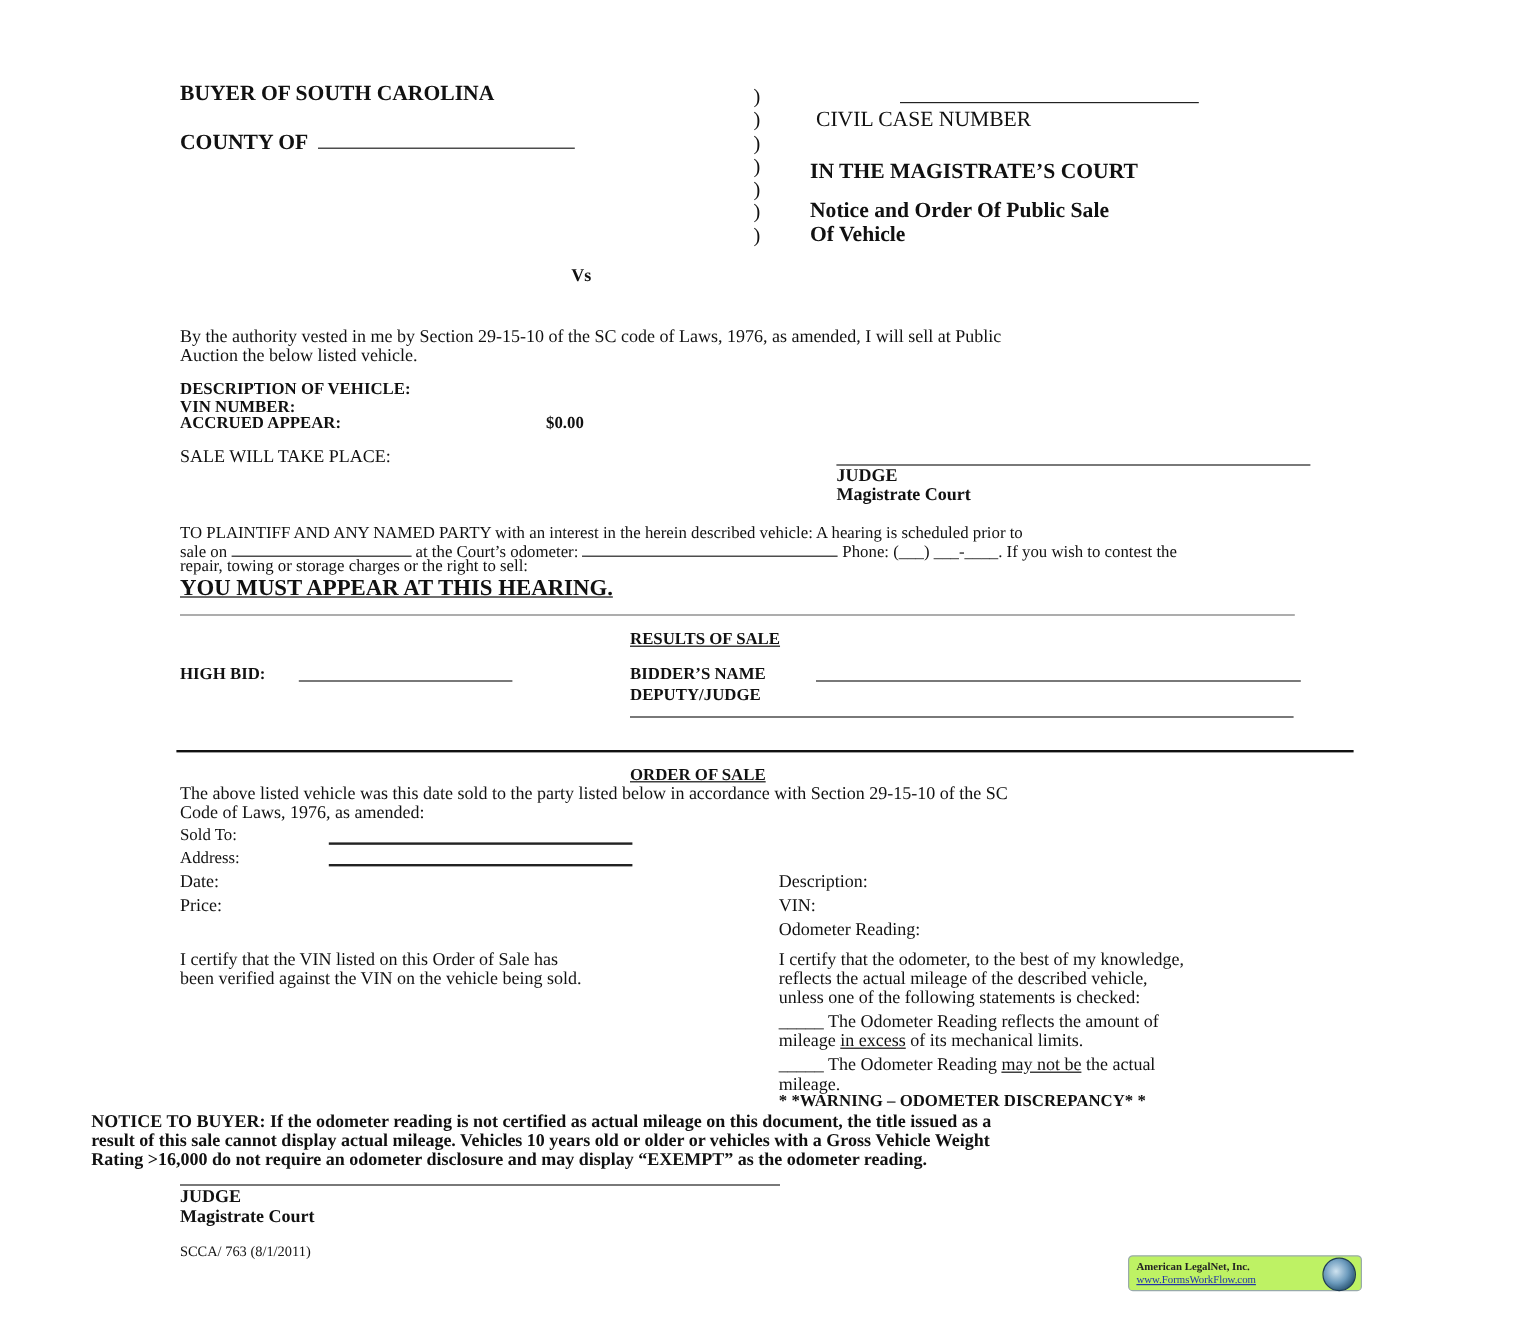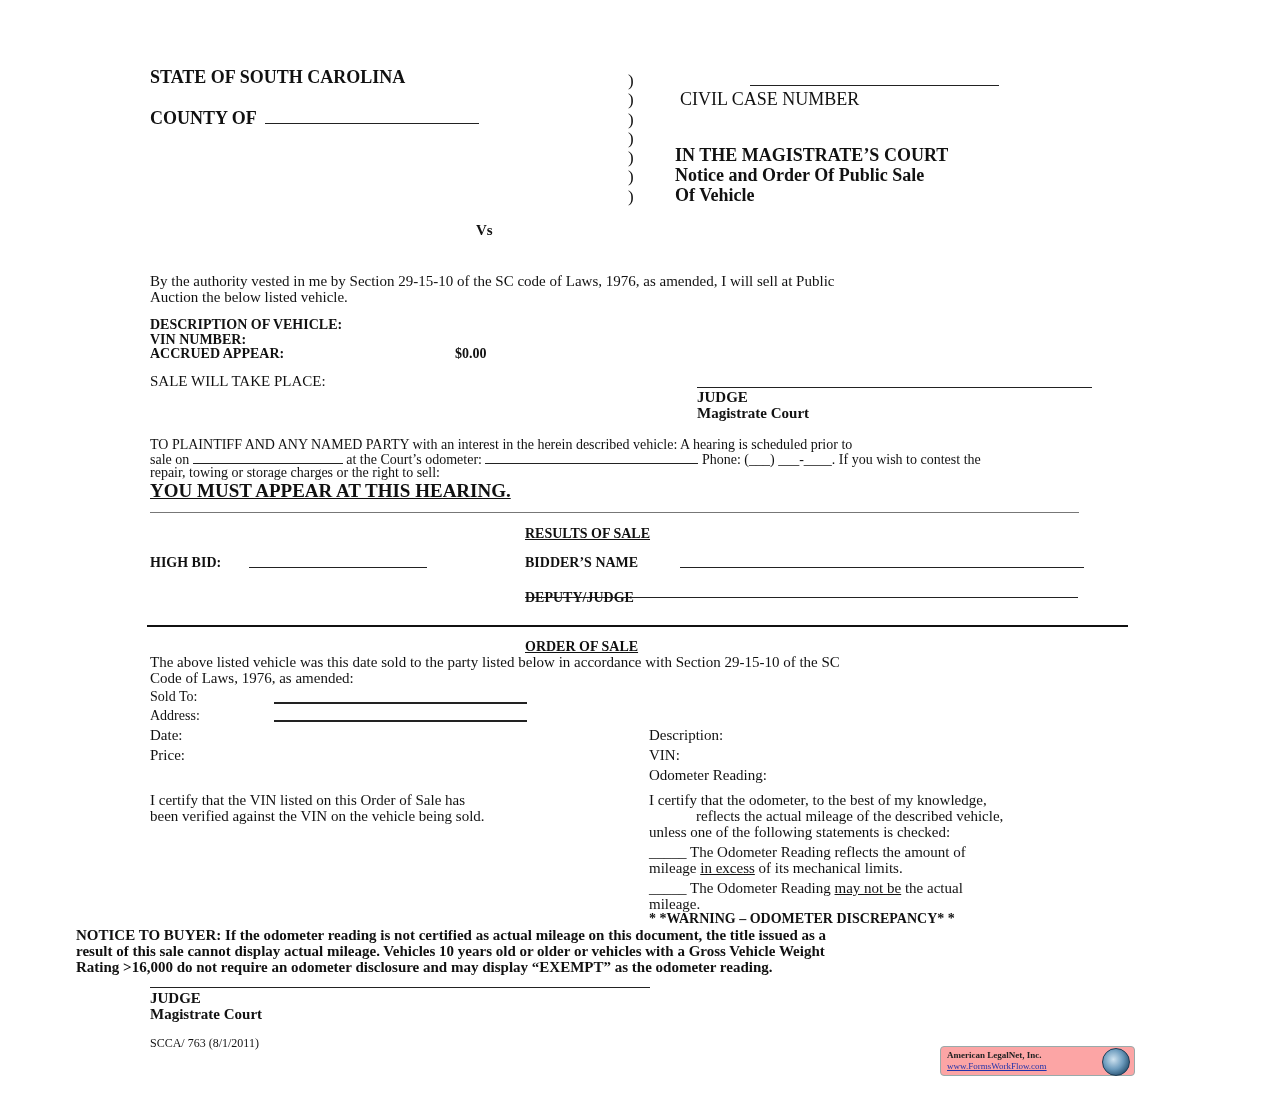--- a/index.html
+++ b/index.html
@@ -11,50 +11,50 @@
   .f14 { font-size: 14px; }
   .f15 { font-size: 15px; }
   .f18 { font-size: 18px; }
   .f19 { font-size: 19px; }
   .lh { line-height: 16px; }
   .paren { position: absolute; left: 628px; font-size: 17px; line-height: 19.3px; }
   .hline { position: absolute; background: #222; }
   .blank { display: inline-block; border-bottom: 1px solid #222; height: 14px; vertical-align: baseline; }
   .centered { text-align: left; }
   .logo-box { position: absolute; left: 940px; top: 1046px; width: 193px; height: 28px;
-              border: 1px solid #9aa; border-radius: 4px; background: #fca5a5; }
+              border: 1px solid #9aa; border-radius: 4px; background: #bef264; }
   .logo-name { position: absolute; left: 6px; top: 3px; font-size: 9px; font-weight: bold; color: #222; }
   .logo-url { position: absolute; left: 6px; top: 14px; font-size: 9px; color: #2233aa; text-decoration: underline; }
   .globe { position: absolute; right: 4px; top: 1px; width: 26px; height: 26px; border-radius: 50%;
            background: radial-gradient(circle at 40% 40%, #cfe3f0 0%, #6c9bbd 45%, #25506f 80%);
            border: 1px solid #1f3c55; }
 </style>
 </head>
 <body>
 
-<div class="abs b f18" style="left:150px; top:67px;">STATE OF SOUTH CAROLINA</div>
+<div class="abs b f18" style="left:150px; top:67px;">BUYER OF SOUTH CAROLINA</div>
 <div class="abs b f18" style="left:150px; top:108px;">
   <span>COUNTY OF</span>
   <span class="blank" style="width:214px; margin-left:4px;"></span>
 </div>
 <div class="abs b f15" style="left:476px; top:222px;">Vs</div>
 
 <div class="paren" style="top:71px;">
   <div>)</div>
   <div>)</div>
   <div>)</div>
   <div>)</div>
   <div>)</div>
   <div>)</div>
   <div>)</div>
 </div>
 
 <div class="hline" style="left:750px; top:85px; width:249px; height:1px;"></div>
 <div class="abs f18 centered" style="left:680px; width:390px; top:89px;">CIVIL CASE NUMBER</div>
-<div class="abs b f18 centered" style="left:675px; width:400px; top:145px;">IN THE MAGISTRATE’S COURT</div>
+<div class="abs b f18 centered" style="left:675px; width:400px; top:132px;">IN THE MAGISTRATE’S COURT</div>
 <div class="abs b f18 centered" style="left:675px; width:400px; top:165px;">Notice and Order Of Public Sale</div>
 <div class="abs b f18 centered" style="left:675px; width:400px; top:185px;">Of Vehicle</div>
 
 <div class="abs f15 lh" style="left:150px; top:273px;">By the authority vested in me by Section 29-15-10 of the SC code of Laws, 1976, as amended, I will sell at Public</div>
 <div class="abs f15 lh" style="left:150px; top:289px;">Auction the below listed vehicle.</div>
 
 <div class="abs b f14" style="left:150px; top:317px;">DESCRIPTION OF VEHICLE:</div>
 <div class="abs b f14" style="left:150px; top:332px;">VIN NUMBER:</div>
 <div class="abs b f14" style="left:150px; top:346px;">ACCRUED APPEAR:</div>
 <div class="abs b f14" style="left:455px; top:346px;text-align:right;">$0.00</div>
@@ -75,40 +75,40 @@
 <div class="abs f14" style="left:150px; top:465px;">repair, towing or storage charges or the right to sell:</div>
 <div class="abs b u f19" style="left:150px; top:480px;">YOU MUST APPEAR AT THIS HEARING.</div>
 <div class="hline" style="left:150px; top:512px; width:929px; height:1px; background:#777;"></div>
 
 <div class="abs b u f14" style="left:525px; top:526px;">RESULTS OF SALE</div>
 <div class="abs b f14" style="left:150px; top:555px;">HIGH BID:</div>
 <div class="hline" style="left:249px; top:567px; width:178px; height:1px;"></div>
 <div class="abs b f14" style="left:525px; top:555px;">BIDDER’S NAME</div>
 <div class="hline" style="left:680px; top:567px; width:404px; height:1px;"></div>
 <div class="hline" style="left:525px; top:597px; width:553px; height:1px;"></div>
-<div class="abs b f14" style="left:525px; top:590px;text-align:right;">DEPUTY/JUDGE</div>
+<div class="abs b f14" style="left:525px; top:572px;text-align:right;">DEPUTY/JUDGE</div>
 <div class="hline" style="left:147px; top:625px; width:981px; height:2px; background:#111;"></div>
 
 <div class="abs b u f14" style="left:525px; top:639px;">ORDER OF SALE</div>
 <div class="abs f15 lh" style="left:150px; top:654px;">The above listed vehicle was this date sold to the party listed below in accordance with Section 29-15-10 of the SC</div>
 <div class="abs f15 lh" style="left:150px; top:670px;">Code of Laws, 1976, as amended:</div>
 <div class="abs f14" style="left:150px; top:689px;">Sold To:</div>
 <div class="hline" style="left:274px; top:702px; width:253px; height:2px;"></div>
 <div class="abs f14" style="left:150px; top:708px;">Address:</div>
 <div class="hline" style="left:274px; top:720px; width:253px; height:2px;"></div>
 <div class="abs f15" style="left:150px; top:727px;">Date:</div>
 <div class="abs f15" style="left:150px; top:747px;">Price:</div>
 <div class="abs f15" style="left:649px; top:727px;">Description:</div>
 <div class="abs f15" style="left:649px; top:747px;">VIN:</div>
 <div class="abs f15" style="left:649px; top:767px;">Odometer Reading:</div>
 
 <div class="abs f15 lh" style="left:150px; top:792px;">I certify that the VIN listed on this Order of Sale has</div>
 <div class="abs f15 lh" style="left:150px; top:808px;">been verified against the VIN on the vehicle being sold.</div>
 <div class="abs f15 lh" style="left:649px; top:792px;">I certify that the odometer, to the best of my knowledge,</div>
-<div class="abs f15 lh" style="left:649px; top:808px;margin-left:47px;">reflects the actual mileage of the described vehicle,</div>
+<div class="abs f15 lh" style="left:649px; top:808px;">reflects the actual mileage of the described vehicle,</div>
 <div class="abs f15 lh" style="left:649px; top:824px;">unless one of the following statements is checked:</div>
 
 <div class="abs f15 lh" style="left:649px; top:844px;">
   <span>_____</span><span> The Odometer Reading reflects the amount of</span>
 </div>
 <div class="abs f15 lh" style="left:649px; top:860px;">
   <span>mileage </span><span class="u">in excess</span><span> of its mechanical limits.</span>
 </div>
 <div class="abs f15 lh" style="left:649px; top:880px;">
   <span>_____</span><span> The Odometer Reading </span><span class="u">may not be</span><span> the actual</span>

